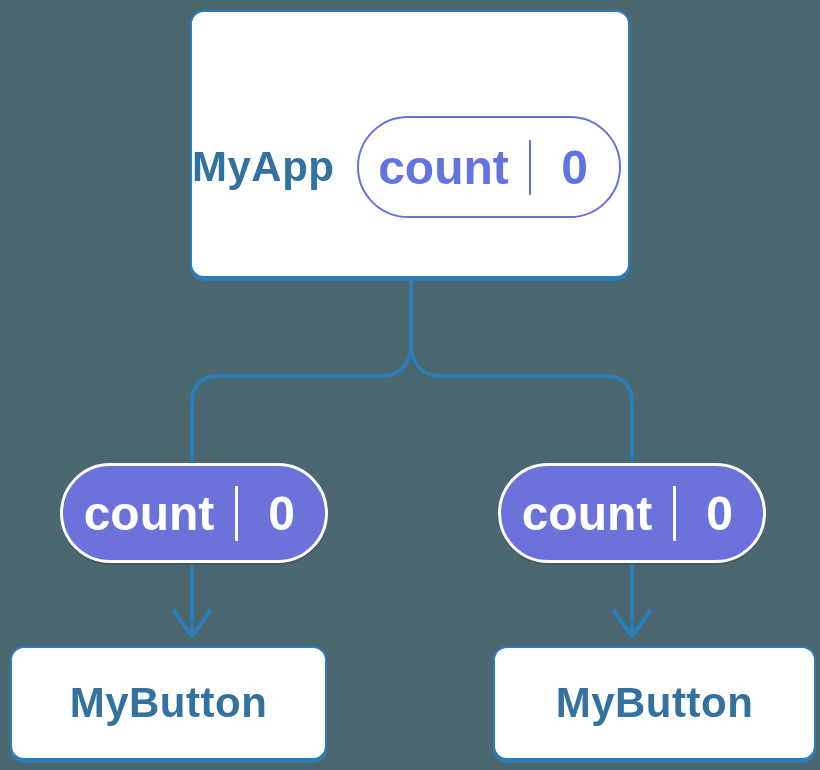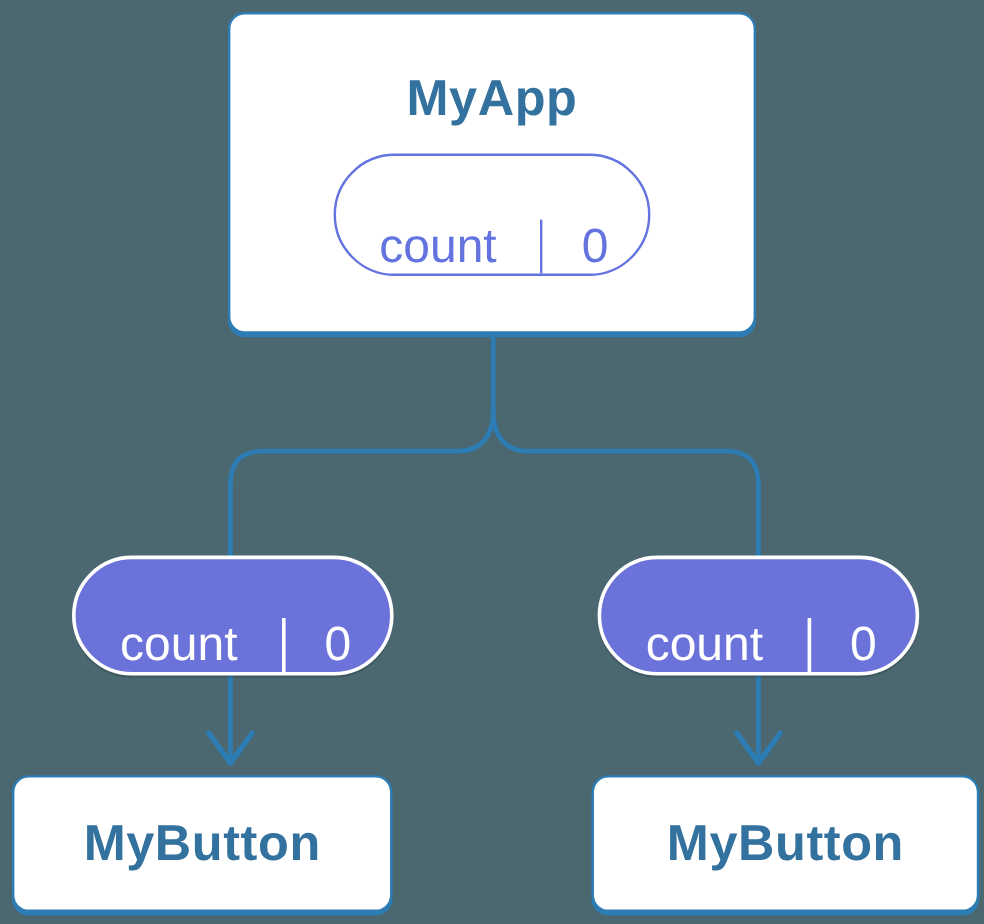--- a/index.html
+++ b/index.html
@@ -43,42 +43,43 @@
 
   .component-box {
     position: absolute;
     background: var(--node-bg);
     border: 2px solid var(--line);
     border-radius: 14px;
     box-shadow: 0 3px 0 var(--line);
     display: flex;
     align-items: center;
     justify-content: center;
-    flex-direction: column;
+    flex-direction: row;
   }
   .component-title {
     color: var(--node-text);
     font-size: 42px;
     font-weight: 600;
     letter-spacing: 0.5px;
   }
 
   #myapp-box {
     left: 190px; top: 10px;
     width: 440px; height: 268px;
     justify-content: flex-start;
     padding-top: 46px;
     gap: 22px;
   }
 
   .pill {
     display: flex;
-    align-items: flex-end;
+    align-items: center;
     border-radius: 999px;
-    font-size: 40px;
+    font-size: 48px;
+    font-weight: bold;
   }
   .pill .pill-name {
     flex: 1;
     display: flex;
     align-items: center;
     justify-content: center;
   }
   .pill .pill-value {
     width: 90px;
     display: flex;

